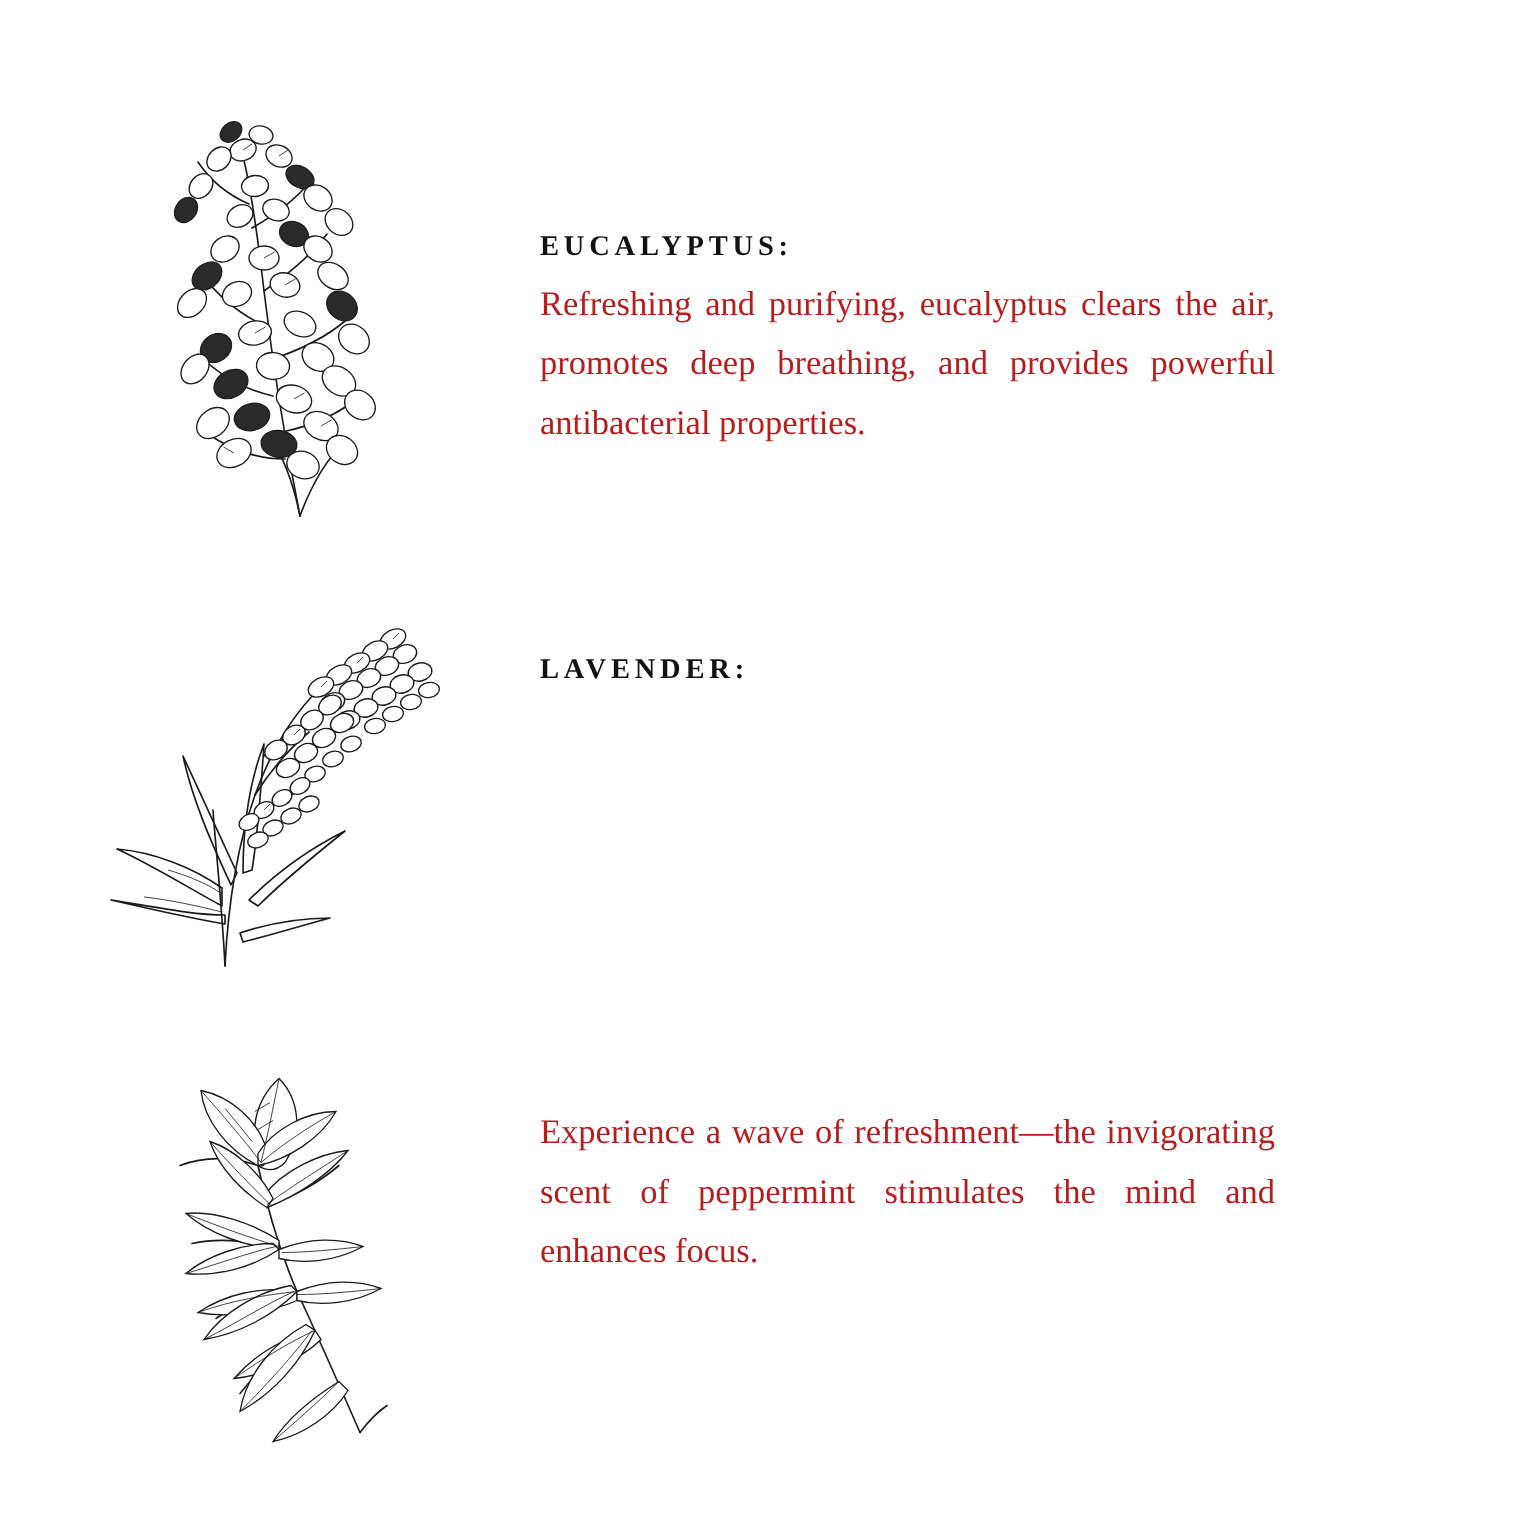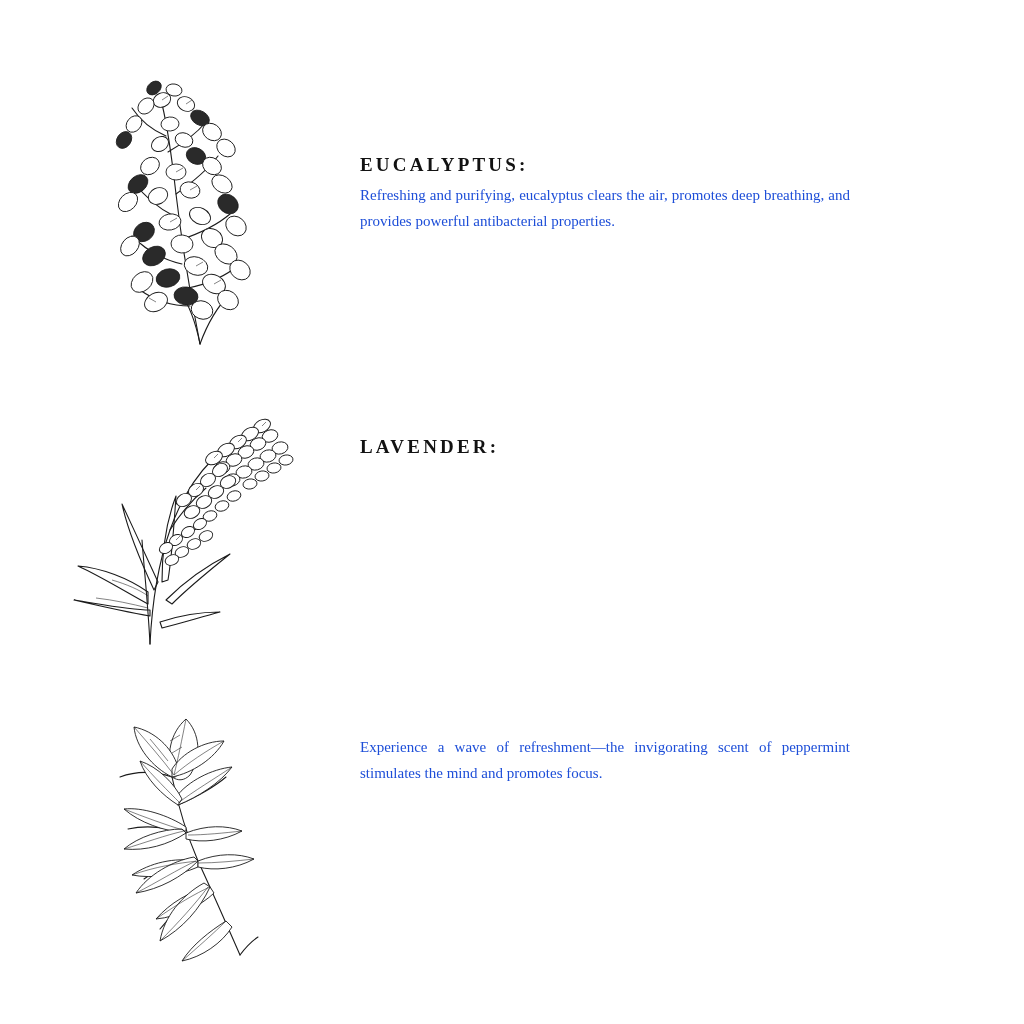--- a/index.html
+++ b/index.html
@@ -43,23 +43,23 @@
     font-family: "Liberation Serif", serif;
     font-weight: bold;
     font-size: 19px;
     letter-spacing: 3.2px;
     color: #121212;
     margin: 0 0 6px 0;
     line-height: 1.2;
   }
   .entry-body {
     font-family: "Liberation Serif", serif;
-    font-size: 15px;
+    font-size: 23px;
     line-height: 1.72;
-    color: #1d4ed8;
+    color: #b91c1c;
     text-align: justify;
     margin: 0;
     hyphens: none;
   }
   
   #entry-eucalyptus { top: 44px; }
   #entry-eucalyptus .illus { height: 320px; }
   #entry-eucalyptus .text-col { padding-top: 110px; }
 
   #entry-lavender { top: 354px; }
@@ -303,17 +303,17 @@
           <path d="M202 176 C 184 178, 164 180, 148 180"></path>
           <path d="M142 306 C 158 292, 174 278, 186 266"></path>
           <path d="M140 80 L 130 86"></path>
             <path d="M142 92 L 132 98"></path>
           <path d="M110 84 L 120 96"></path>
             <path d="M120 96 L 128 106"></path>
         </g>
       </svg>
     </div>
     <div class="text-col">
-      <p class="entry-body">Experience a wave of refreshment—the invigorating scent of peppermint stimulates the mind and promotes focus.</p>
+      <p class="entry-body">Experience a wave of refreshment—the invigorating scent of peppermint stimulates the mind and enhances focus.</p>
     </div>
   </div>
 
 </div>
 
 </body></html>

